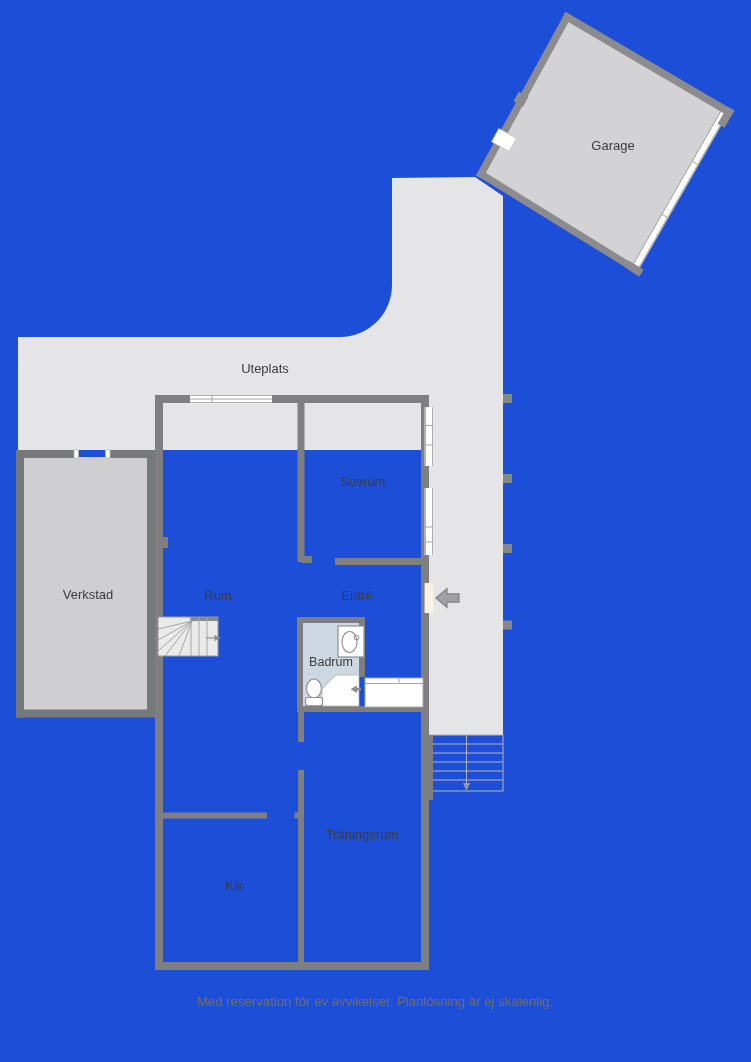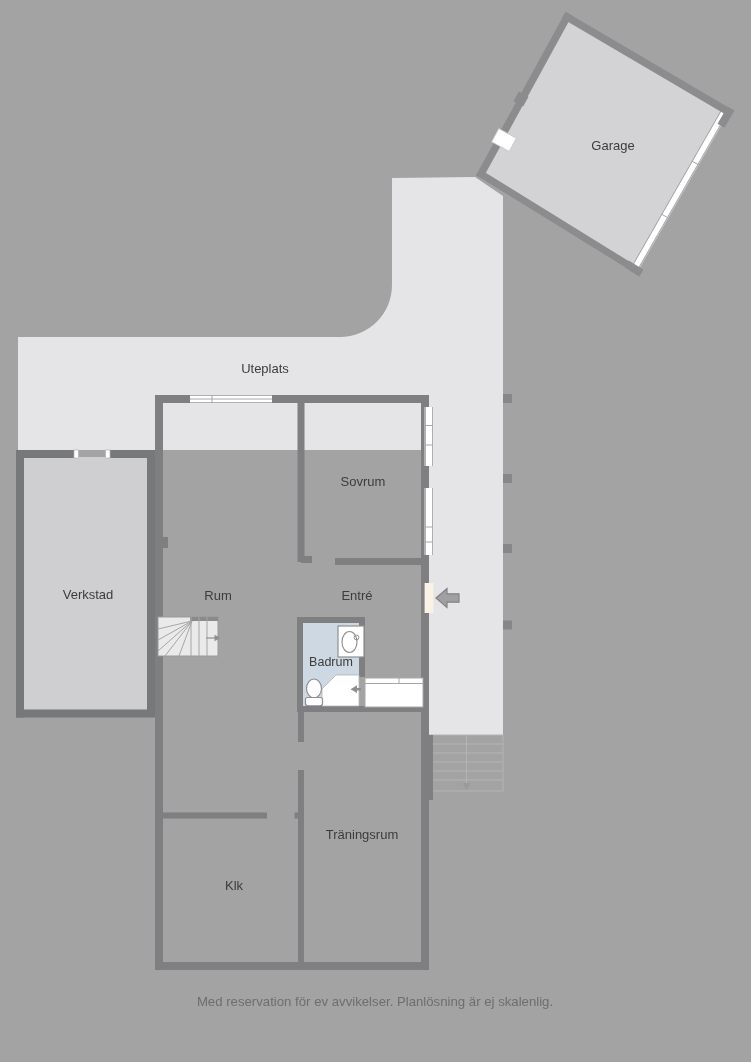--- a/index.html
+++ b/index.html
@@ -1,16 +1,16 @@
 <!DOCTYPE html>
 <html><head>
 <meta charset="utf-8">
 <style>
   html,body{margin:0;padding:0;background:#ffffff;}
-  .page{position:relative;width:751px;height:1062px;background:#a3a3a3;overflow:hidden;
+  .page{position:relative;width:751px;height:1062px;background:#1d4ed8;overflow:hidden;
         font-family:"Liberation Sans", sans-serif;}
   svg{display:block;}
   .wall{stroke:#7f7f82;fill:none;stroke-linecap:butt;}
   .wall-sq{stroke:#7f7f82;fill:none;stroke-linecap:square;}
   .gwall{stroke:#8c8c8e;fill:none;stroke-linecap:square;}
   .vwall{stroke:#77787a;fill:none;stroke-linecap:butt;}
   .thin{stroke:#a6a6a8;stroke-width:1;fill:none;}
   .thin2{stroke:#b4b4b6;stroke-width:1;fill:none;}
   .whiteband{stroke:#ffffff;fill:none;}
   .fixt{fill:#ffffff;stroke:#8f8f91;stroke-width:1.2;}

